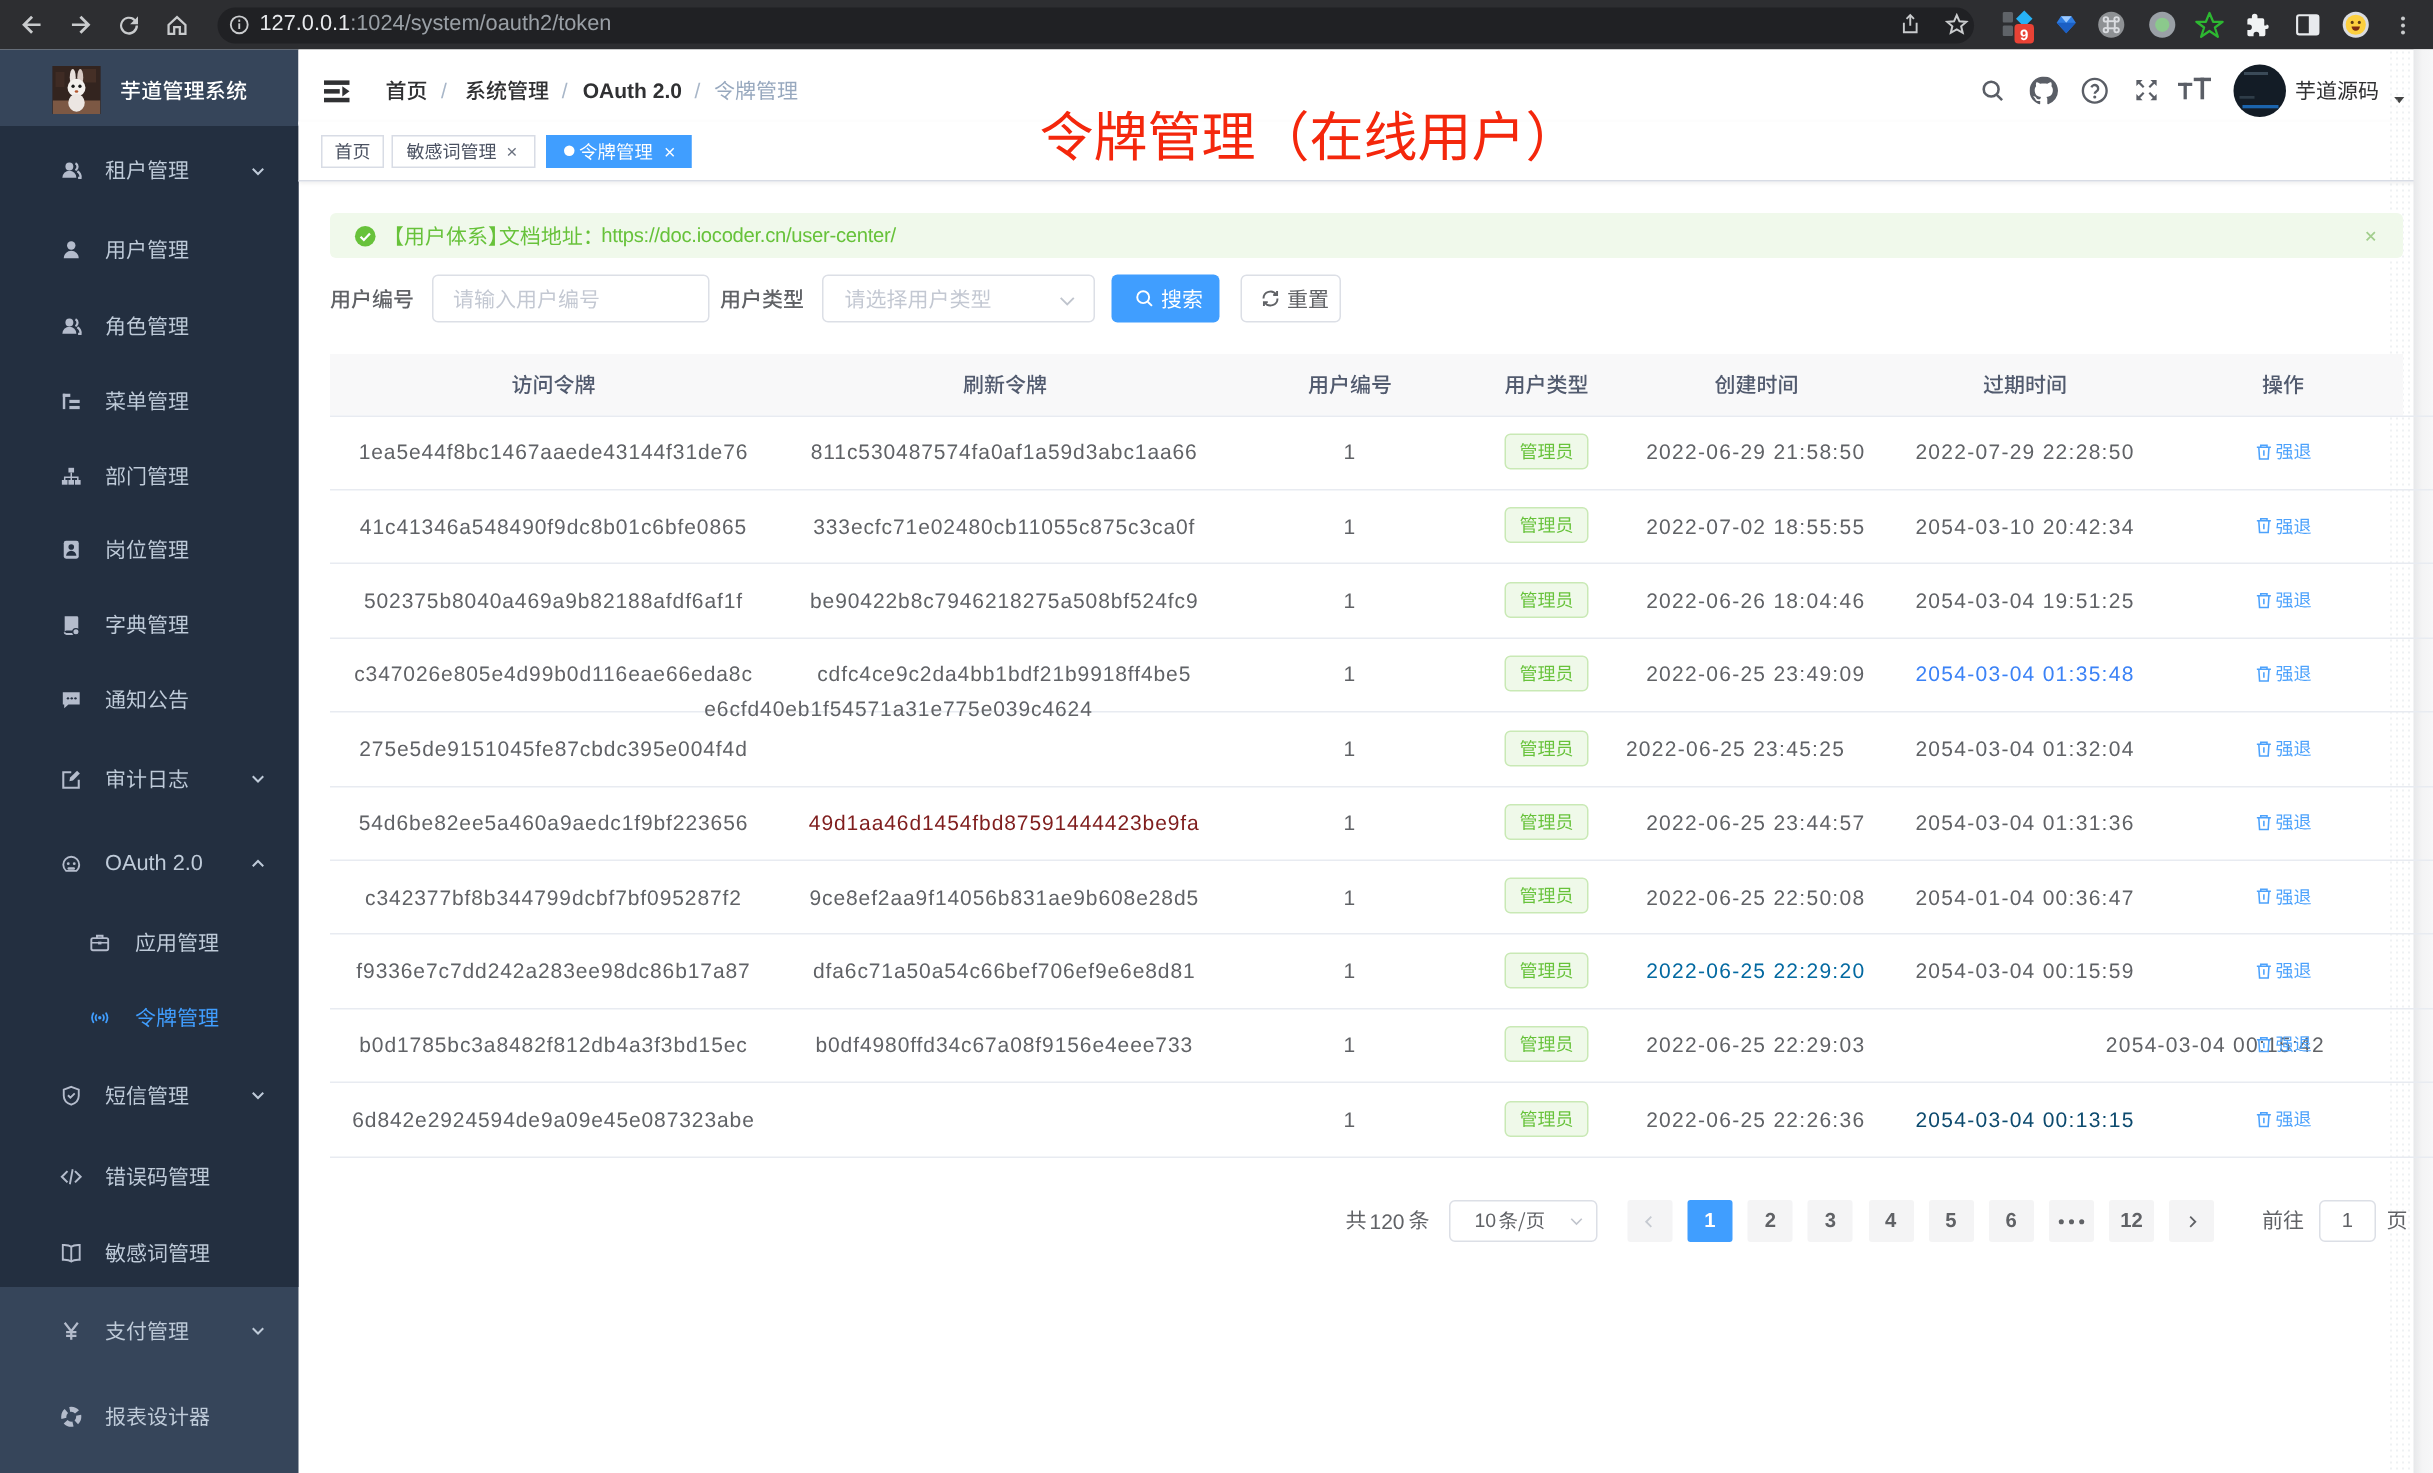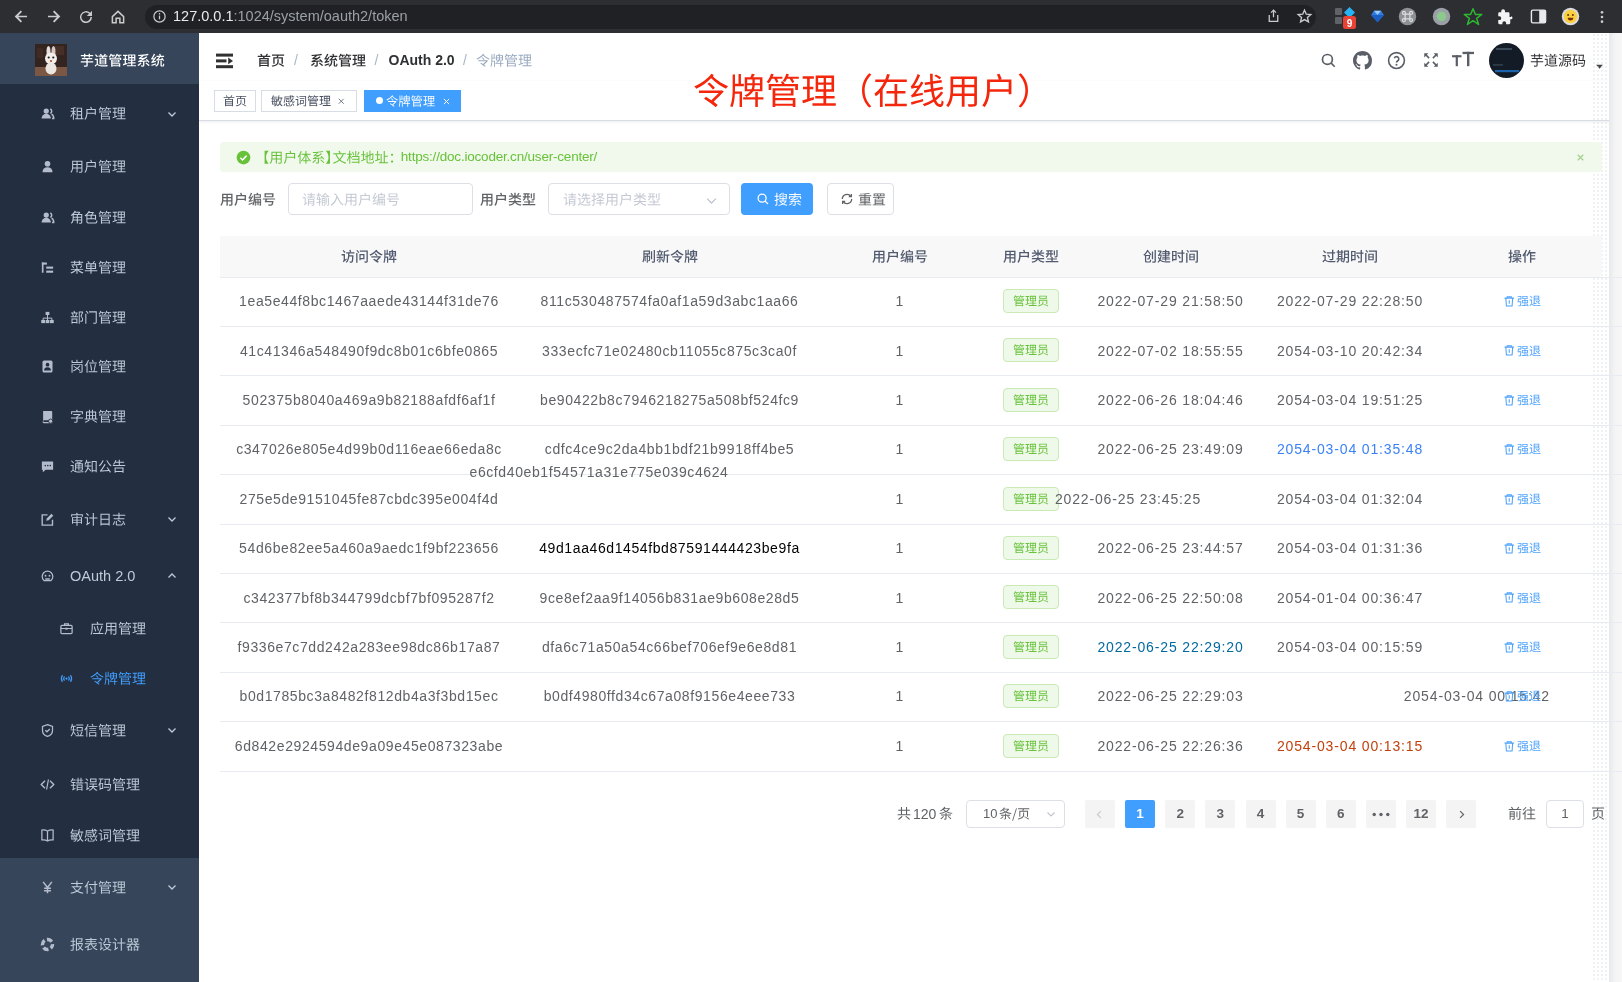--- a/index.html
+++ b/index.html
@@ -606,21 +606,21 @@
     <div style="position:absolute;left:469.5px;top:292.2px;width:400px;text-align:center;font:400 14px 'Liberation Sans',sans-serif;color:#606266;line-height:18px;letter-spacing:0.6px;white-space:nowrap">811c530487574fa0af1a59d3abc1aa66</div>
     <div style="position:absolute;left:869.5px;top:292.2px;width:60px;text-align:center;font:400 14px 'Liberation Sans',sans-serif;color:#606266;line-height:18px;white-space:nowrap">1</div>
     <div style="position:absolute;left:1003px;top:289.0px;width:56px;height:24px;background:#eff9e9;border:1px solid #c9e9b5;border-radius:4px"></div>
     <svg style="position:absolute;left:1013.0px;top:292.0px;overflow:visible" width="36.0" height="18.0">
       <g fill="#67c23a" transform="translate(0,13.38) scale(0.012000,-0.012000)">
         <use href="#r7ba1" x="0"></use>
         <use href="#r7406" x="1000"></use>
         <use href="#r5458" x="2000"></use>
       </g>
     </svg>
-    <div style="position:absolute;left:970.5px;top:292.2px;width:400px;text-align:center;font:400 14px 'Liberation Sans',sans-serif;color:#606266;line-height:18px;letter-spacing:0.85px;white-space:nowrap">2022-07-29 21:58:50</div>
+    <div style="position:absolute;left:970.5px;top:292.2px;width:400px;text-align:center;font:400 14px 'Liberation Sans',sans-serif;color:#606266;line-height:18px;letter-spacing:0.85px;white-space:nowrap">2022-06-29 21:58:50</div>
     <div style="position:absolute;left:1150.0px;top:292.2px;width:400px;text-align:center;font:400 14px 'Liberation Sans',sans-serif;color:#606266;line-height:18px;letter-spacing:0.85px;white-space:nowrap">2022-07-29 22:28:50</div>
     <svg style="position:absolute;left:1502.5px;top:294.9px" width="12.5" height="12.5" viewBox="0 0 24 24">
       <g fill="none" stroke="#4da2fc" stroke-width="2">
         <path d="M3 6h18M8 6V3.5h8V6M5.5 6l1 15h11l1-15"></path>
         <path d="M12 10v7"></path>
       </g>
     </svg>
     <svg style="position:absolute;left:1517.0px;top:292.2px;overflow:visible" width="24.0" height="18.0">
       <g fill="#4da2fc" transform="translate(0,13.38) scale(0.012000,-0.012000)">
         <use href="#r5f3a" x="0"></use>
@@ -706,36 +706,36 @@
     <div style="position:absolute;left:469.5px;top:463px;width:400px;text-align:left;font:400 14px 'Liberation Sans',sans-serif;color:#606266;line-height:18px;letter-spacing:0.6px;white-space:nowrap">e6cfd40eb1f54571a31e775e039c4624</div>
     <div style="position:absolute;left:869.5px;top:489.8px;width:60px;text-align:center;font:400 14px 'Liberation Sans',sans-serif;color:#606266;line-height:18px;white-space:nowrap">1</div>
     <div style="position:absolute;left:1003px;top:486.6px;width:56px;height:24px;background:#eff9e9;border:1px solid #c9e9b5;border-radius:4px"></div>
     <svg style="position:absolute;left:1013.0px;top:489.6px;overflow:visible" width="36.0" height="18.0">
       <g fill="#67c23a" transform="translate(0,13.38) scale(0.012000,-0.012000)">
         <use href="#r7ba1" x="0"></use>
         <use href="#r7406" x="1000"></use>
         <use href="#r5458" x="2000"></use>
       </g>
     </svg>
-    <div style="position:absolute;left:928px;top:489.8px;width:400px;text-align:center;font:400 14px 'Liberation Sans',sans-serif;color:#606266;line-height:18px;letter-spacing:0.85px;white-space:nowrap">2022-06-25 23:45:25</div>
+    <div style="position:absolute;left:957px;top:489.8px;width:400px;text-align:center;font:400 14px 'Liberation Sans',sans-serif;color:#606266;line-height:18px;letter-spacing:0.85px;white-space:nowrap">2022-06-25 23:45:25</div>
     <div style="position:absolute;left:1150.0px;top:489.8px;width:400px;text-align:center;font:400 14px 'Liberation Sans',sans-serif;color:#606266;line-height:18px;letter-spacing:0.85px;white-space:nowrap">2054-03-04 01:32:04</div>
     <svg style="position:absolute;left:1502.5px;top:492.6px" width="12.5" height="12.5" viewBox="0 0 24 24">
       <g fill="none" stroke="#4da2fc" stroke-width="2">
         <path d="M3 6h18M8 6V3.5h8V6M5.5 6l1 15h11l1-15"></path>
         <path d="M12 10v7"></path>
       </g>
     </svg>
     <svg style="position:absolute;left:1517.0px;top:489.8px;overflow:visible" width="24.0" height="18.0">
       <g fill="#4da2fc" transform="translate(0,13.38) scale(0.012000,-0.012000)">
         <use href="#r5f3a" x="0"></use>
         <use href="#r9000" x="1000"></use>
       </g>
     </svg>
     <div style="position:absolute;left:169.0px;top:539.2px;width:400px;text-align:center;font:400 14px 'Liberation Sans',sans-serif;color:#606266;line-height:18px;letter-spacing:0.6px;white-space:nowrap">54d6be82ee5a460a9aedc1f9bf223656</div>
-    <div style="position:absolute;left:469.5px;top:539.2px;width:400px;text-align:center;font:400 14px 'Liberation Sans',sans-serif;color:#000000;line-height:18px;letter-spacing:0.6px;white-space:nowrap">49d1aa46d1454fbd87591444423be9fa</div>
+    <div style="position:absolute;left:469.5px;top:539.2px;width:400px;text-align:center;font:400 14px 'Liberation Sans',sans-serif;color:#7f1d1d;line-height:18px;letter-spacing:0.6px;white-space:nowrap">49d1aa46d1454fbd87591444423be9fa</div>
     <div style="position:absolute;left:869.5px;top:539.2px;width:60px;text-align:center;font:400 14px 'Liberation Sans',sans-serif;color:#606266;line-height:18px;white-space:nowrap">1</div>
     <div style="position:absolute;left:1003px;top:536.0px;width:56px;height:24px;background:#eff9e9;border:1px solid #c9e9b5;border-radius:4px"></div>
     <svg style="position:absolute;left:1013.0px;top:539.0px;overflow:visible" width="36.0" height="18.0">
       <g fill="#67c23a" transform="translate(0,13.38) scale(0.012000,-0.012000)">
         <use href="#r7ba1" x="0"></use>
         <use href="#r7406" x="1000"></use>
         <use href="#r5458" x="2000"></use>
       </g>
     </svg>
     <div style="position:absolute;left:970.5px;top:539.2px;width:400px;text-align:center;font:400 14px 'Liberation Sans',sans-serif;color:#606266;line-height:18px;letter-spacing:0.85px;white-space:nowrap">2022-06-25 23:44:57</div>
@@ -831,21 +831,21 @@
     <div style="position:absolute;left:869.5px;top:736.8px;width:60px;text-align:center;font:400 14px 'Liberation Sans',sans-serif;color:#606266;line-height:18px;white-space:nowrap">1</div>
     <div style="position:absolute;left:1003px;top:733.6px;width:56px;height:24px;background:#eff9e9;border:1px solid #c9e9b5;border-radius:4px"></div>
     <svg style="position:absolute;left:1013.0px;top:736.6px;overflow:visible" width="36.0" height="18.0">
       <g fill="#67c23a" transform="translate(0,13.38) scale(0.012000,-0.012000)">
         <use href="#r7ba1" x="0"></use>
         <use href="#r7406" x="1000"></use>
         <use href="#r5458" x="2000"></use>
       </g>
     </svg>
     <div style="position:absolute;left:970.5px;top:736.8px;width:400px;text-align:center;font:400 14px 'Liberation Sans',sans-serif;color:#606266;line-height:18px;letter-spacing:0.85px;white-space:nowrap">2022-06-25 22:26:36</div>
-    <div style="position:absolute;left:1150.0px;top:736.8px;width:400px;text-align:center;font:400 14px 'Liberation Sans',sans-serif;color:#c2410c;line-height:18px;letter-spacing:0.85px;white-space:nowrap">2054-03-04 00:13:15</div>
+    <div style="position:absolute;left:1150.0px;top:736.8px;width:400px;text-align:center;font:400 14px 'Liberation Sans',sans-serif;color:#0c4a6e;line-height:18px;letter-spacing:0.85px;white-space:nowrap">2054-03-04 00:13:15</div>
     <svg style="position:absolute;left:1502.5px;top:739.5px" width="12.5" height="12.5" viewBox="0 0 24 24">
       <g fill="none" stroke="#4da2fc" stroke-width="2">
         <path d="M3 6h18M8 6V3.5h8V6M5.5 6l1 15h11l1-15"></path>
         <path d="M12 10v7"></path>
       </g>
     </svg>
     <svg style="position:absolute;left:1517.0px;top:736.8px;overflow:visible" width="24.0" height="18.0">
       <g fill="#4da2fc" transform="translate(0,13.38) scale(0.012000,-0.012000)">
         <use href="#r5f3a" x="0"></use>
         <use href="#r9000" x="1000"></use>

